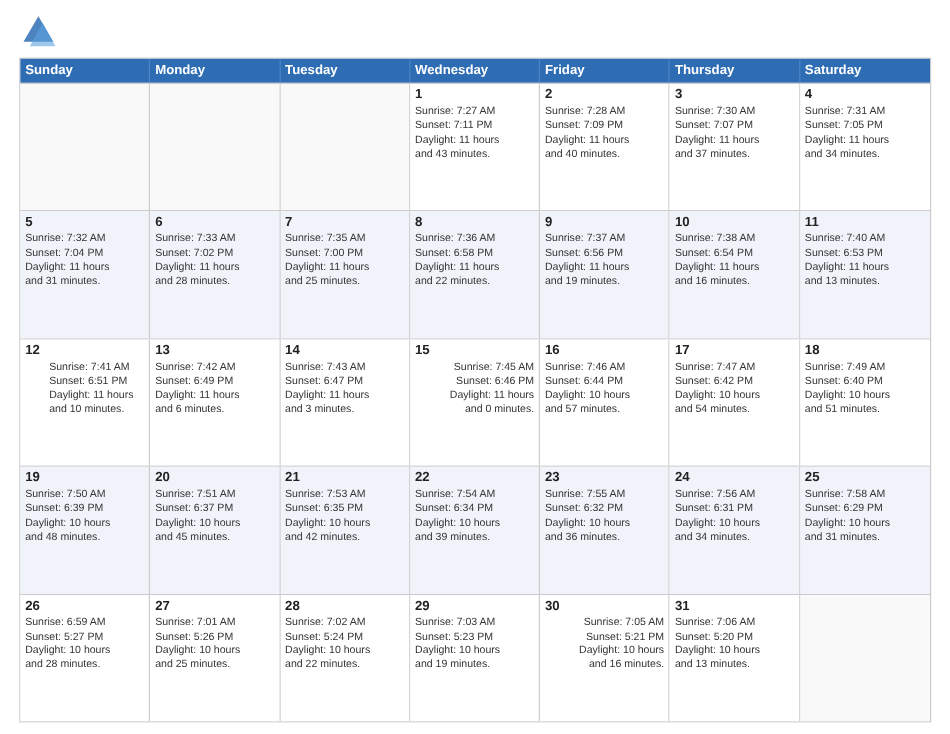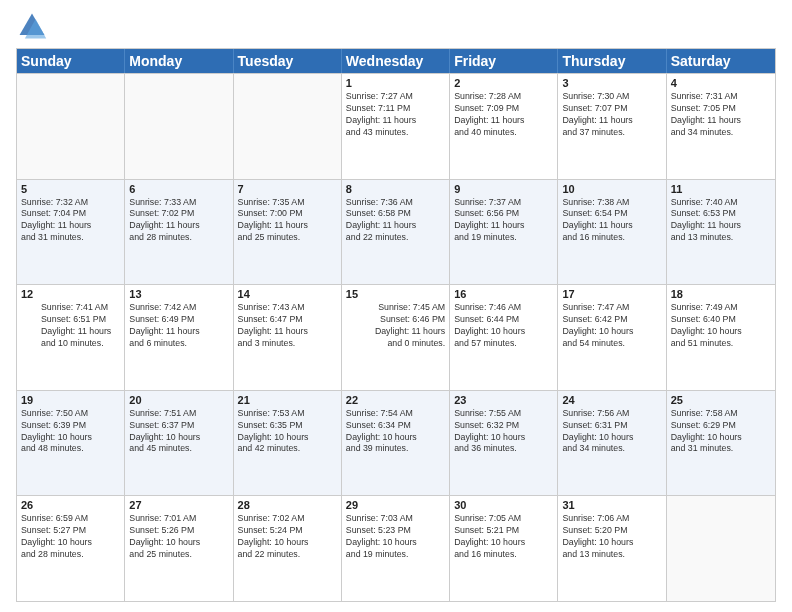--- a/index.html
+++ b/index.html
@@ -60,21 +60,21 @@
       flex-direction: column;
       border: 1px solid #ccc;
     }
     .cal-header-row {
       display: grid;
       grid-template-columns: repeat(7, 1fr);
       background: #2e6db4;
     }
     .cal-header-cell {
       color: #fff;
-      font-size: 14px;
+      font-size: 11px;
       font-weight: bold;
       padding: 4px 4px;
       text-align: left;
       border-right: 1px solid #4a85c5;
     }
     .cal-header-cell:last-child { border-right: none; }
     .cal-body {
       flex: 1;
       display: flex;
       flex-direction: column;
@@ -355,21 +355,21 @@
           </div>
           <div class="cal-cell">
             <div class="cell-day">29</div>
             <div class="cell-info" style="white-space: pre-line;">Sunrise: 7:03 AM
 Sunset: 5:23 PM
 Daylight: 10 hours
 and 19 minutes.</div>
           </div>
           <div class="cal-cell">
             <div class="cell-day">30</div>
-            <div class="cell-info" style="white-space: pre-line;">Sunrise: 7:05 AM
+            <div class="cell-info" style="white-space: pre-line; text-align: right;">Sunrise: 7:05 AM
 Sunset: 5:21 PM
 Daylight: 10 hours
 and 16 minutes.</div>
           </div>
           <div class="cal-cell">
             <div class="cell-day">31</div>
             <div class="cell-info" style="white-space: pre-line;">Sunrise: 7:06 AM
 Sunset: 5:20 PM
 Daylight: 10 hours
 and 13 minutes.</div>

